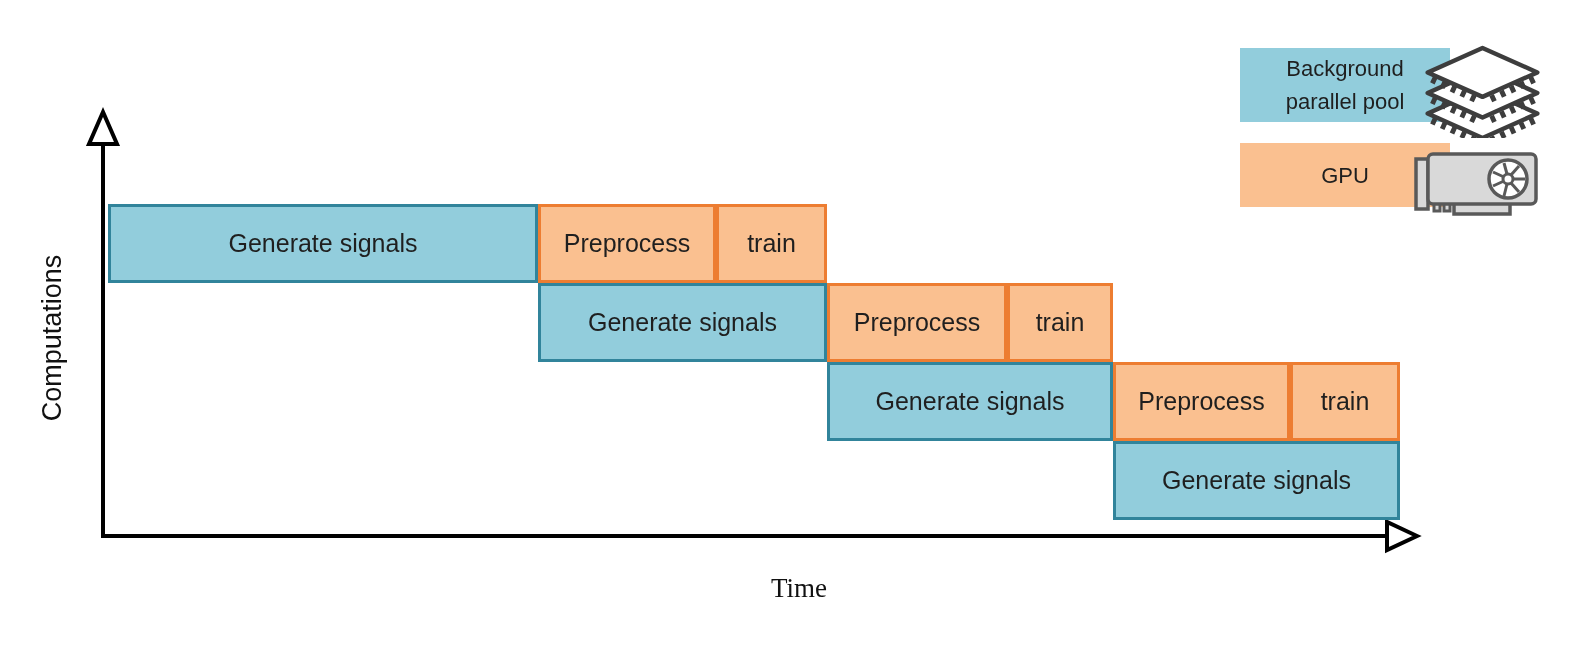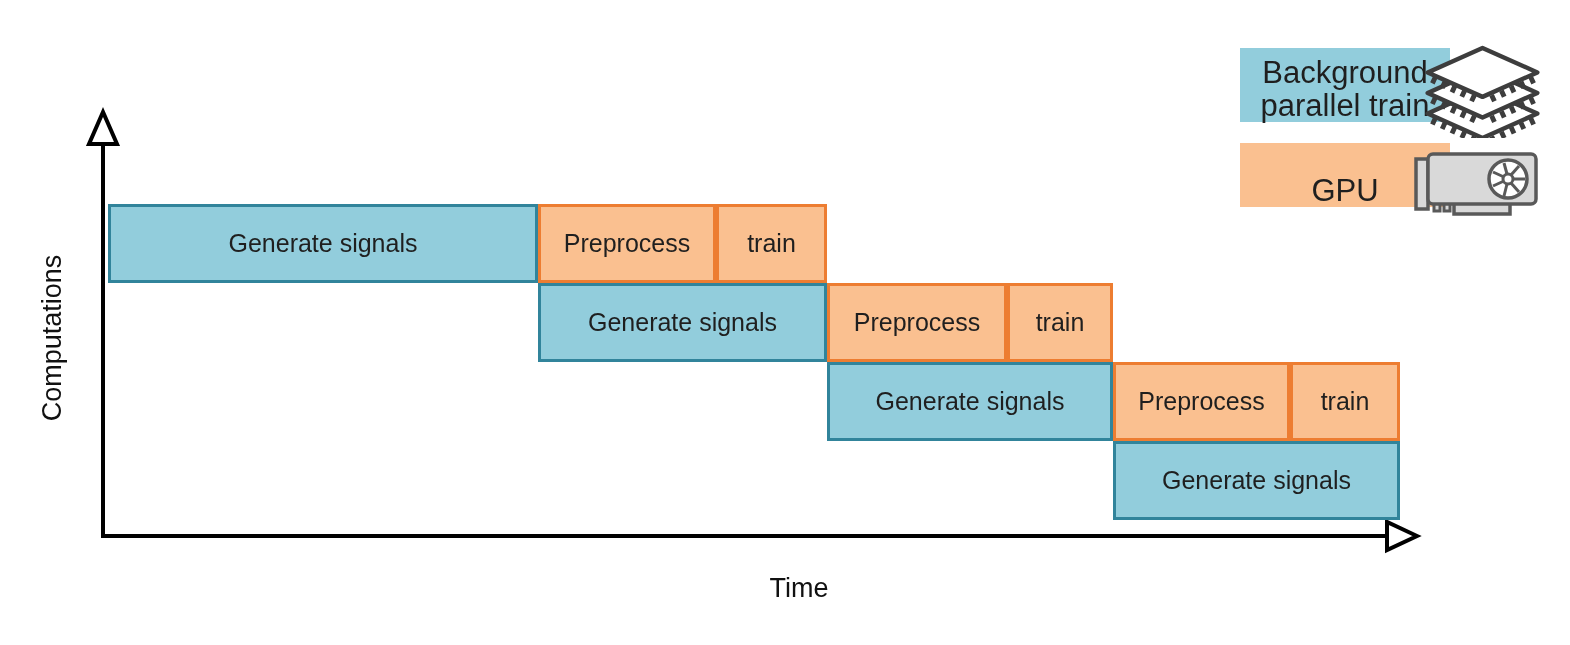--- a/index.html
+++ b/index.html
@@ -18,25 +18,25 @@
     border:3px solid;
     display:flex;align-items:center;justify-content:center;
     font-size:25px;color:#1f1f1f;
     white-space:nowrap;
   }
   .axis-label{
     position:absolute;z-index:3;
     color:#111111;font-size:27px;white-space:nowrap;
   }
   .y-label{left:52px;top:338px;transform:translate(-50%,-50%) rotate(-90deg);}
-  .x-label{left:799px;top:588px;transform:translate(-50%,-50%);}
+  .x-label{left:799px;top:588px;transform:translate(-50%,-50%);font-family:Liberation Serif, serif;}
   .legend-box{
     position:absolute;z-index:2;
-    display:flex;flex-direction:column;align-items:center;justify-content:flex-end;
-    color:#1f1f1f;font-size:31px;line-height:33px;white-space:nowrap;
+    display:flex;flex-direction:column;align-items:center;justify-content:center;
+    color:#1f1f1f;font-size:22px;line-height:33px;white-space:nowrap;
   }
   .legend-pool{left:1240px;top:48px;width:210px;height:74px;}
   .legend-gpu{left:1240px;top:143px;width:210px;height:64px;}
   .legend-icon{position:absolute;z-index:3;}
   .chip-stack{left:1421px;top:44px;}
   .gpu-card{left:1408px;top:146px;}
 </style>
 </head>
 <body>
 
@@ -60,21 +60,21 @@
       <div class="task" style="left: 827px; top: 275px; width: 180px; height: 79px; background: rgb(250, 192, 144); border-color: rgb(237, 125, 49);">Preprocess</div>
       <div class="task" style="left: 1007px; top: 275px; width: 106px; height: 79px; background: rgb(250, 192, 144); border-color: rgb(237, 125, 49);">train</div>
       <div class="task" style="left: 827px; top: 354px; width: 286px; height: 79px; background: rgb(146, 205, 220); border-color: rgb(49, 132, 155);">Generate signals</div>
       <div class="task" style="left: 1113px; top: 354px; width: 177px; height: 79px; background: rgb(250, 192, 144); border-color: rgb(237, 125, 49);">Preprocess</div>
       <div class="task" style="left: 1290px; top: 354px; width: 110px; height: 79px; background: rgb(250, 192, 144); border-color: rgb(237, 125, 49);">train</div>
       <div class="task" style="left: 1113px; top: 433px; width: 287px; height: 79px; background: rgb(146, 205, 220); border-color: rgb(49, 132, 155);">Generate signals</div>
     </div>
 
   <div class="legend-box legend-pool" style="background: rgb(146, 205, 220);">
     <span>Background</span>
-    <span>parallel train</span>
+    <span>parallel pool</span>
   </div>
 
   <svg class="legend-icon chip-stack" width="124" height="94" viewBox="0 0 125 96">
 
     <g>
       <line x1="10" y1="78" x2="58" y2="100" stroke="#3D3D3D" stroke-width="7" stroke-dasharray="5 6"></line>
       <line x1="115" y1="78" x2="67" y2="100" stroke="#3D3D3D" stroke-width="7" stroke-dasharray="5 6"></line>
       <path d="M62 46 L118 71 L62 96 L6 71 Z" fill="#ffffff" stroke="#3D3D3D" stroke-width="4.5" stroke-linejoin="round"></path>
     </g>
 

